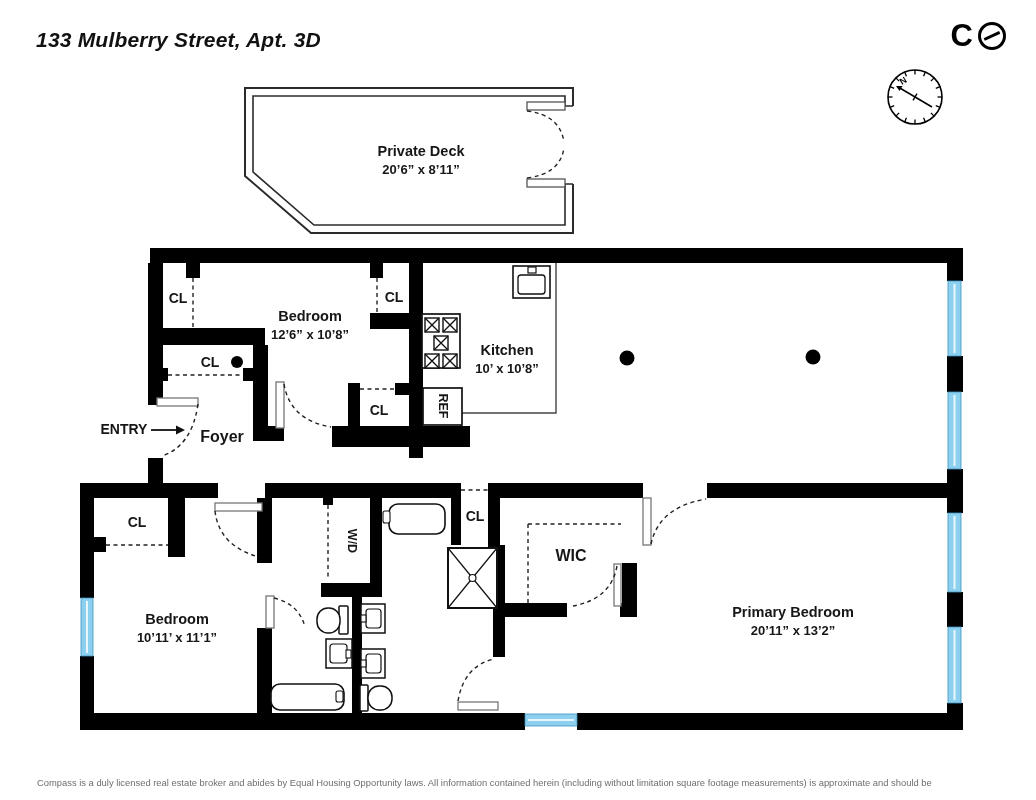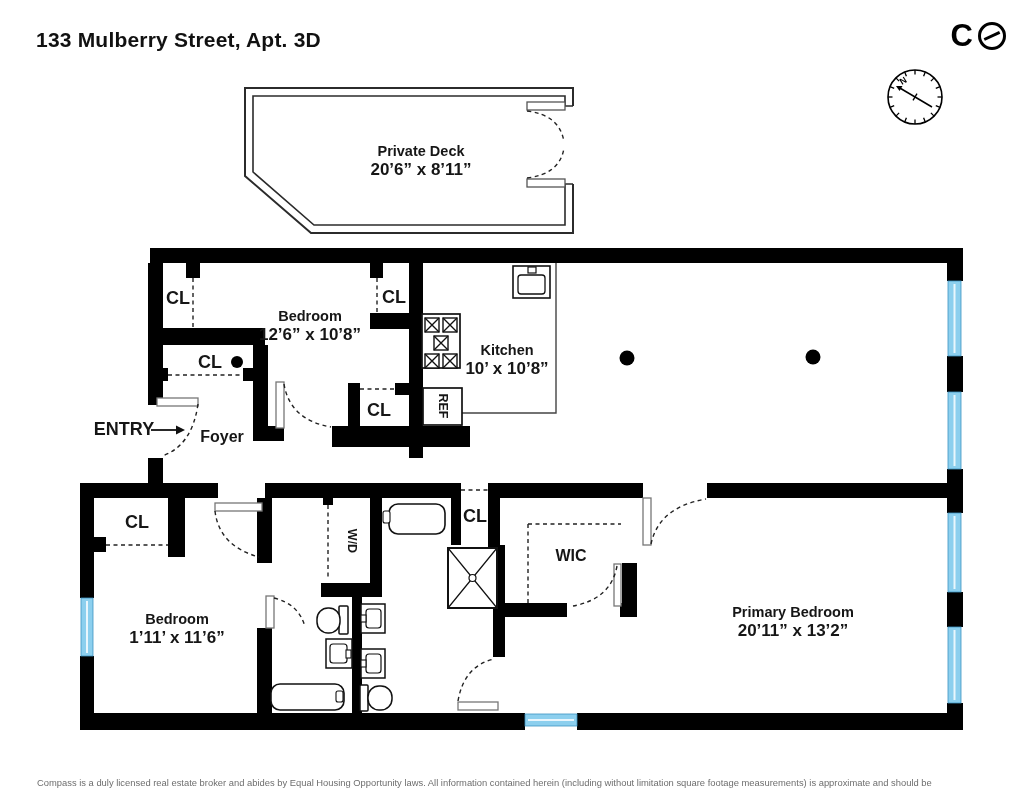--- a/index.html
+++ b/index.html
@@ -1,27 +1,27 @@
 <!DOCTYPE html>
 <html><head>
 <meta charset="utf-8">
 <style>
   html,body{margin:0;padding:0;background:#fff;}
   body{width:1036px;height:800px;font-family:"Liberation Sans",sans-serif;color:#141414;}
   .stage{position:relative;width:1036px;height:800px;background:#fff;overflow:hidden;}
-  .page-title{position:absolute;left:36px;top:28px;font-size:21px;font-weight:700;letter-spacing:.2px;color:#111;}
+  .page-title{position:absolute;left:36px;top:28px;font-size:21px;font-weight:700;letter-spacing:.2px;color:#111;font-style:italic;}
   
   .logo{position:absolute;top:18px;right:26px;display:flex;align-items:center;font-weight:700;font-size:31px;letter-spacing:3px;color:#000;}
   .o-glyph{width:22px;height:22px;border:3.4px solid #000;border-radius:50%;position:relative;margin:0 4px 0 2px;flex:0 0 auto;}
   .o-glyph::after{content:"";position:absolute;left:50%;top:50%;width:17px;height:3.2px;background:#000;transform:translate(-50%,-50%) rotate(-25deg);}
   
   .plan-label{position:absolute;transform:translate(-50%,-50%);text-align:center;font-weight:700;color:#161616;white-space:nowrap;line-height:17.5px;}
   .plan-label .name{font-size:14.5px;}
-  .plan-label .dims{font-size:17px;}
-  .small{font-size:18px;}
+  .plan-label .dims{font-size:13px;}
+  .small{font-size:14px;}
   .mid{font-size:16px;}
   .rot{transform:translate(-50%,-50%) rotate(90deg);font-size:12.5px;}
   svg.plan{position:absolute;left:0;top:0;}
   .footer{position:absolute;left:37px;top:776px;width:970px;font-size:9.4px;line-height:14.5px;color:#6e6e6e;font-weight:400;}
 </style>
 </head>
 <body>
 
 <div class="stage">
 
@@ -249,21 +249,21 @@
   <div class="plan-label" style="left:310px;top:325px">
     <div class="name">Bedroom</div>
     <div class="dims">12’6” x 10’8”</div>
   </div>
   <div class="plan-label" style="left:507px;top:359px">
     <div class="name">Kitchen</div>
     <div class="dims">10’ x 10’8”</div>
   </div>
   <div class="plan-label" style="left:177px;top:628px">
     <div class="name">Bedroom</div>
-    <div class="dims">1’11’ x 11’6”</div>
+    <div class="dims">10’11’ x 11’1”</div>
   </div>
   <div class="plan-label" style="left:793px;top:621px">
     <div class="name">Primary Bedroom</div>
     <div class="dims">20’11” x 13’2”</div>
   </div>
 
   <div class="plan-label mid" style="left:222px;top:437px">Foyer</div>
   <div class="plan-label mid" style="left:571px;top:556px">WIC</div>
   <div class="plan-label small" style="left:124px;top:430px">ENTRY</div>
 

